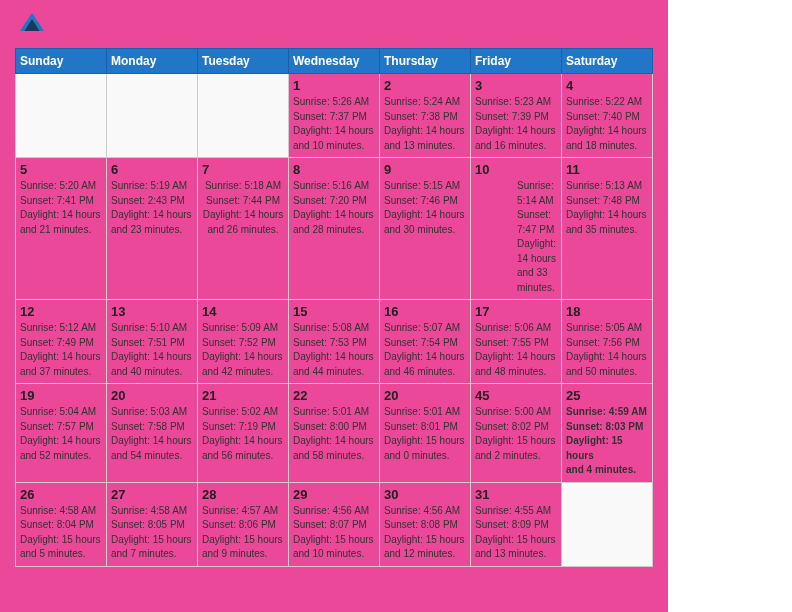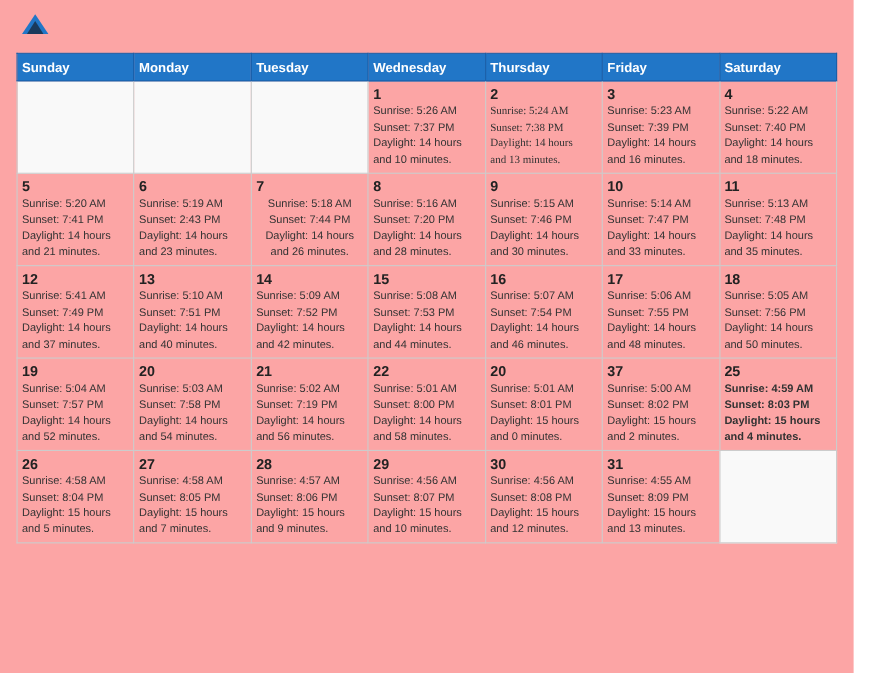--- a/index.html
+++ b/index.html
@@ -4,24 +4,24 @@
   <style>
     * { box-sizing: border-box; margin: 0; padding: 0; }
     body {
       font-family: Arial, sans-serif;
       background: #fff;
       width: 792px;
       height: 612px;
       overflow: hidden;
     }
     .page {
-      width: 776px;
+      width: 668px;
       min-height: 612px;
       padding: 10px 15px 10px 15px;
-      background: #fca5a5;
+      background: #ec4899;
     }
     .header {
       display: flex;
       justify-content: space-between;
       align-items: flex-start;
       margin-bottom: 8px;
     }
     .logo {
       display: flex;
       align-items: center;
@@ -133,21 +133,21 @@
           <td class="empty"></td>
           <td>
             <span class="day-num">1</span>
             <div class="day-info" style="white-space: pre-line;">Sunrise: 5:26 AM
 Sunset: 7:37 PM
 Daylight: 14 hours
 and 10 minutes.</div>
           </td>
           <td>
             <span class="day-num">2</span>
-            <div class="day-info" style="white-space: pre-line; font-family: Liberation Serif, serif;">Sunrise: 5:24 AM
+            <div class="day-info" style="white-space: pre-line;">Sunrise: 5:24 AM
 Sunset: 7:38 PM
 Daylight: 14 hours
 and 13 minutes.</div>
           </td>
           <td>
             <span class="day-num">3</span>
             <div class="day-info" style="white-space: pre-line;">Sunrise: 5:23 AM
 Sunset: 7:39 PM
 Daylight: 14 hours
 and 16 minutes.</div>
@@ -191,37 +191,37 @@
           </td>
           <td>
             <span class="day-num">9</span>
             <div class="day-info" style="white-space: pre-line;">Sunrise: 5:15 AM
 Sunset: 7:46 PM
 Daylight: 14 hours
 and 30 minutes.</div>
           </td>
           <td>
             <span class="day-num">10</span>
-            <div class="day-info" style="white-space: pre-line;">Sunrise: 5:14 AM
+            <div class="day-info" style="white-space: pre-line; margin-left: 42px;">Sunrise: 5:14 AM
 Sunset: 7:47 PM
 Daylight: 14 hours
 and 33 minutes.</div>
           </td>
           <td>
             <span class="day-num">11</span>
             <div class="day-info" style="white-space: pre-line;">Sunrise: 5:13 AM
 Sunset: 7:48 PM
 Daylight: 14 hours
 and 35 minutes.</div>
           </td>
         </tr>
         <tr>
           <td>
             <span class="day-num">12</span>
-            <div class="day-info" style="white-space: pre-line;">Sunrise: 5:41 AM
+            <div class="day-info" style="white-space: pre-line;">Sunrise: 5:12 AM
 Sunset: 7:49 PM
 Daylight: 14 hours
 and 37 minutes.</div>
           </td>
           <td>
             <span class="day-num">13</span>
             <div class="day-info" style="white-space: pre-line;">Sunrise: 5:10 AM
 Sunset: 7:51 PM
 Daylight: 14 hours
 and 40 minutes.</div>
@@ -292,21 +292,21 @@
 and 58 minutes.</div>
           </td>
           <td>
             <span class="day-num">20</span>
             <div class="day-info" style="white-space: pre-line;">Sunrise: 5:01 AM
 Sunset: 8:01 PM
 Daylight: 15 hours
 and 0 minutes.</div>
           </td>
           <td>
-            <span class="day-num">37</span>
+            <span class="day-num">45</span>
             <div class="day-info" style="white-space: pre-line;">Sunrise: 5:00 AM
 Sunset: 8:02 PM
 Daylight: 15 hours
 and 2 minutes.</div>
           </td>
           <td>
             <span class="day-num">25</span>
             <div class="day-info" style="white-space: pre-line; font-weight: bold;">Sunrise: 4:59 AM
 Sunset: 8:03 PM
 Daylight: 15 hours

